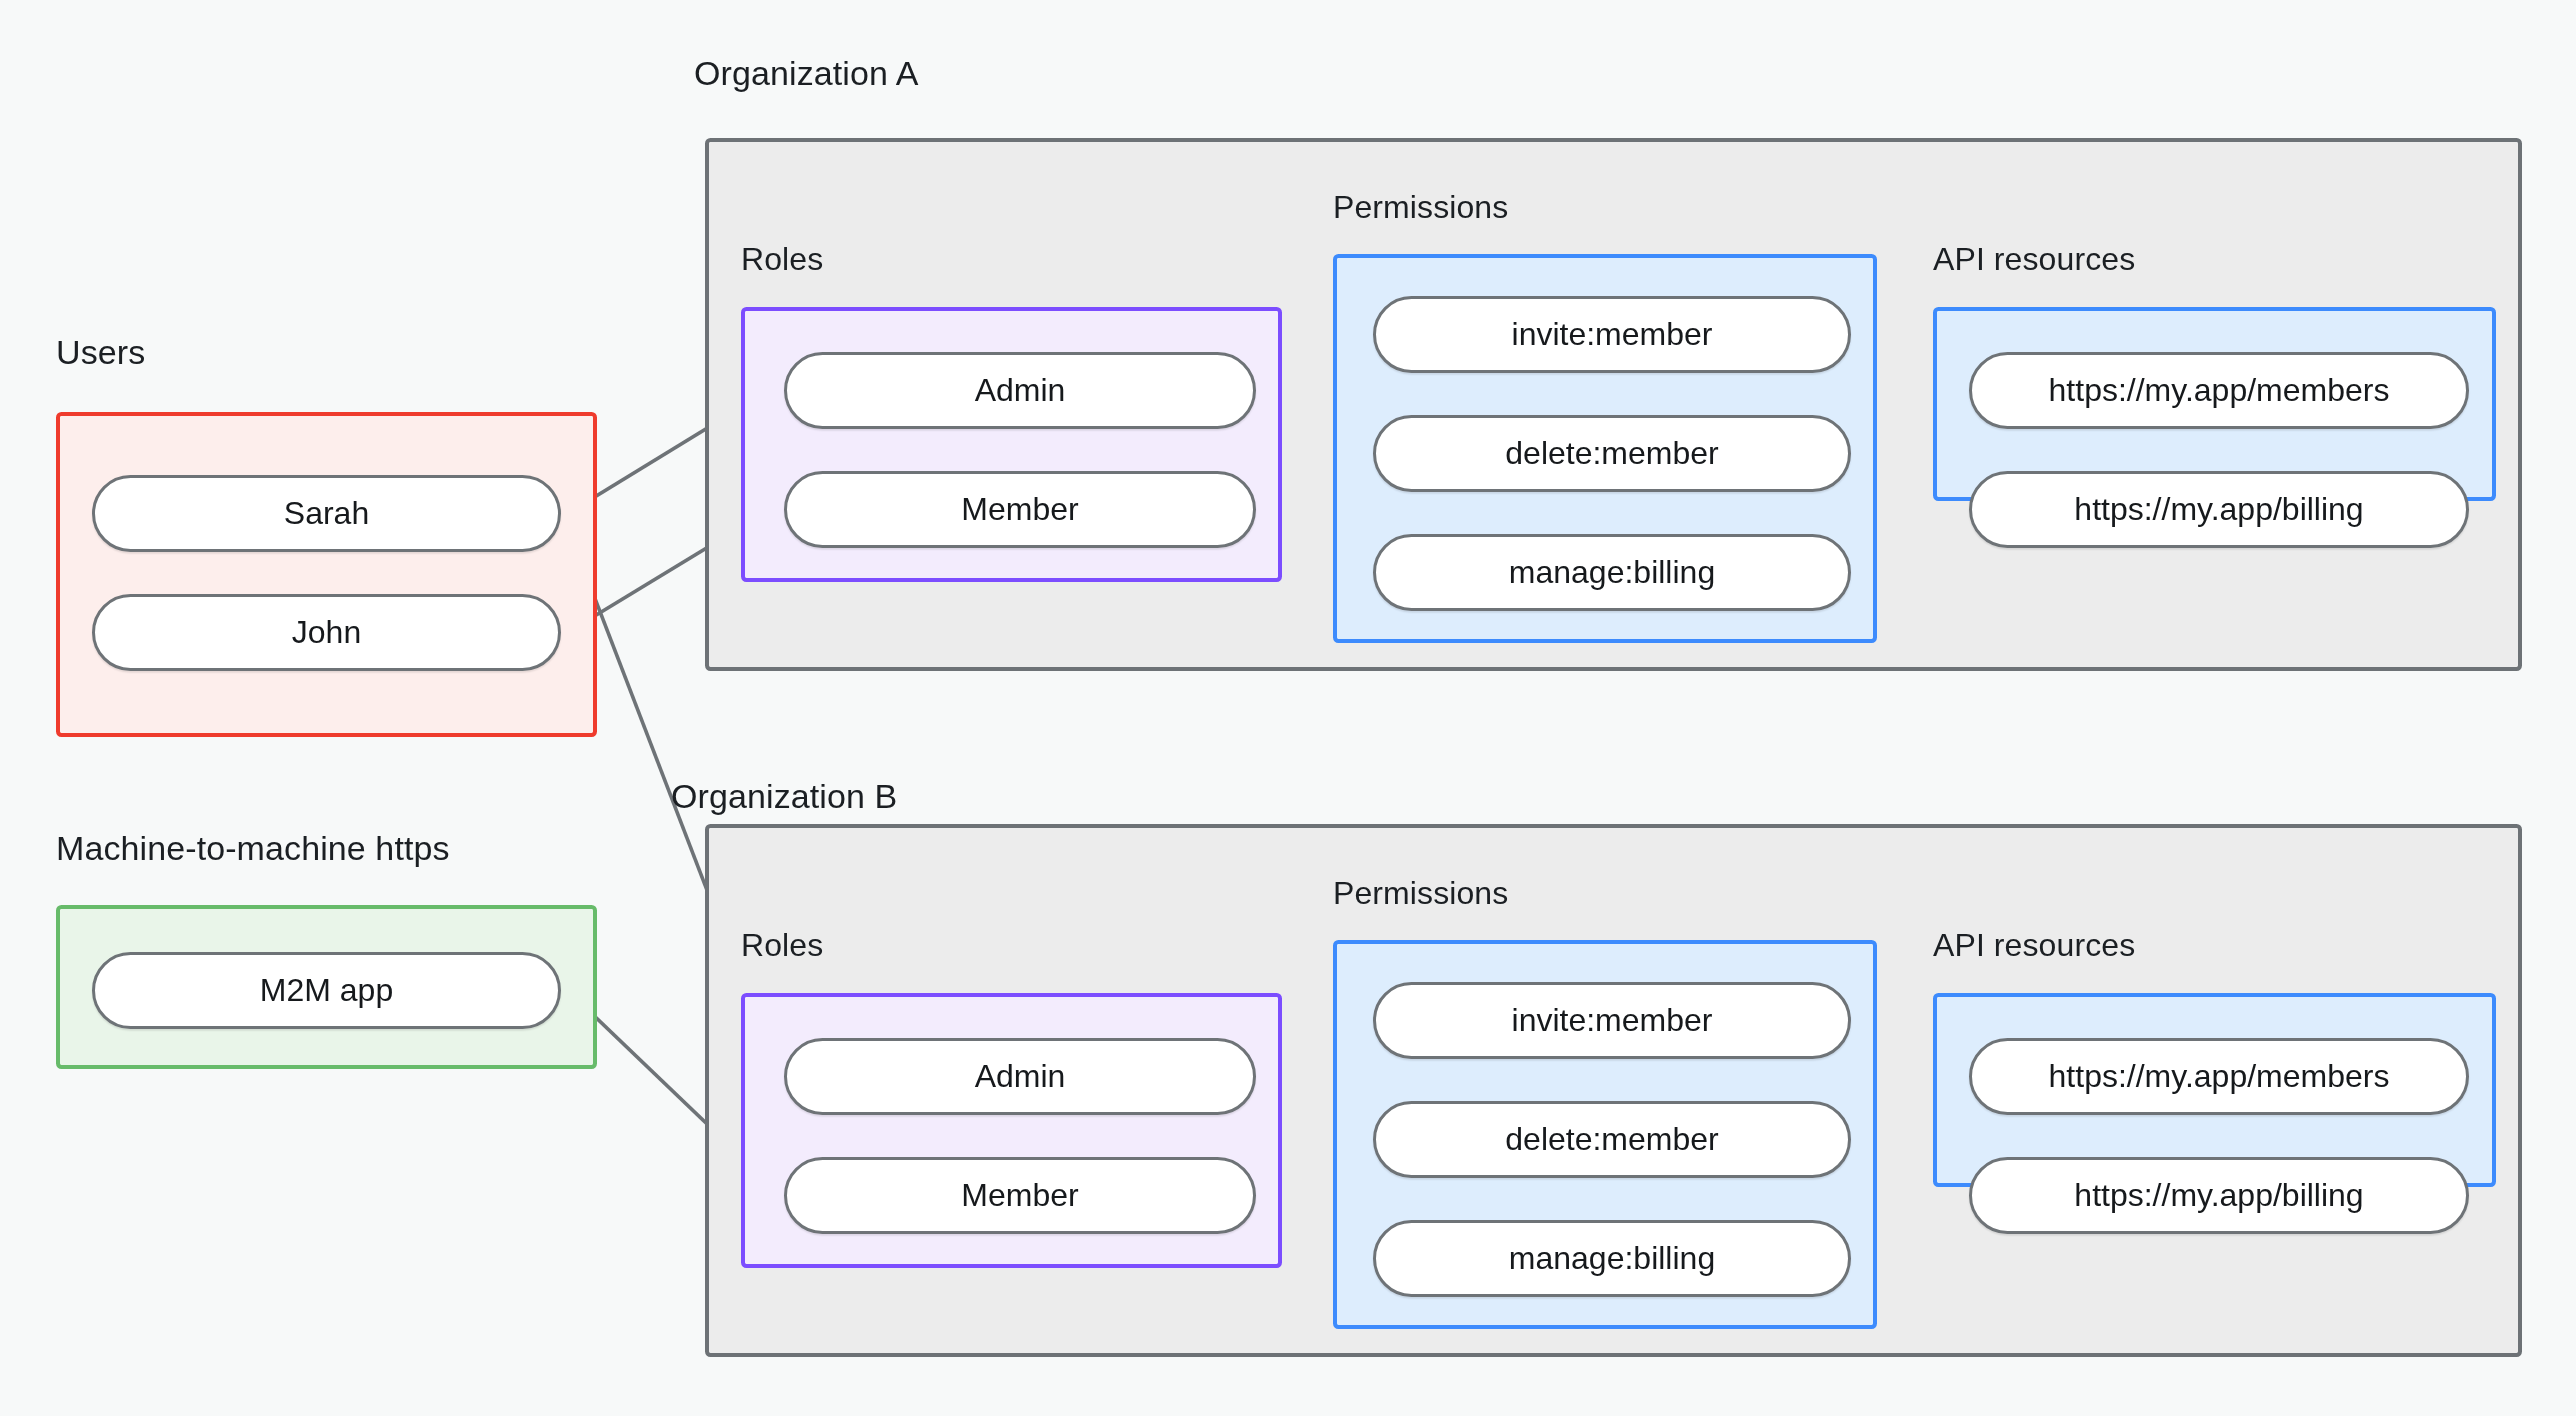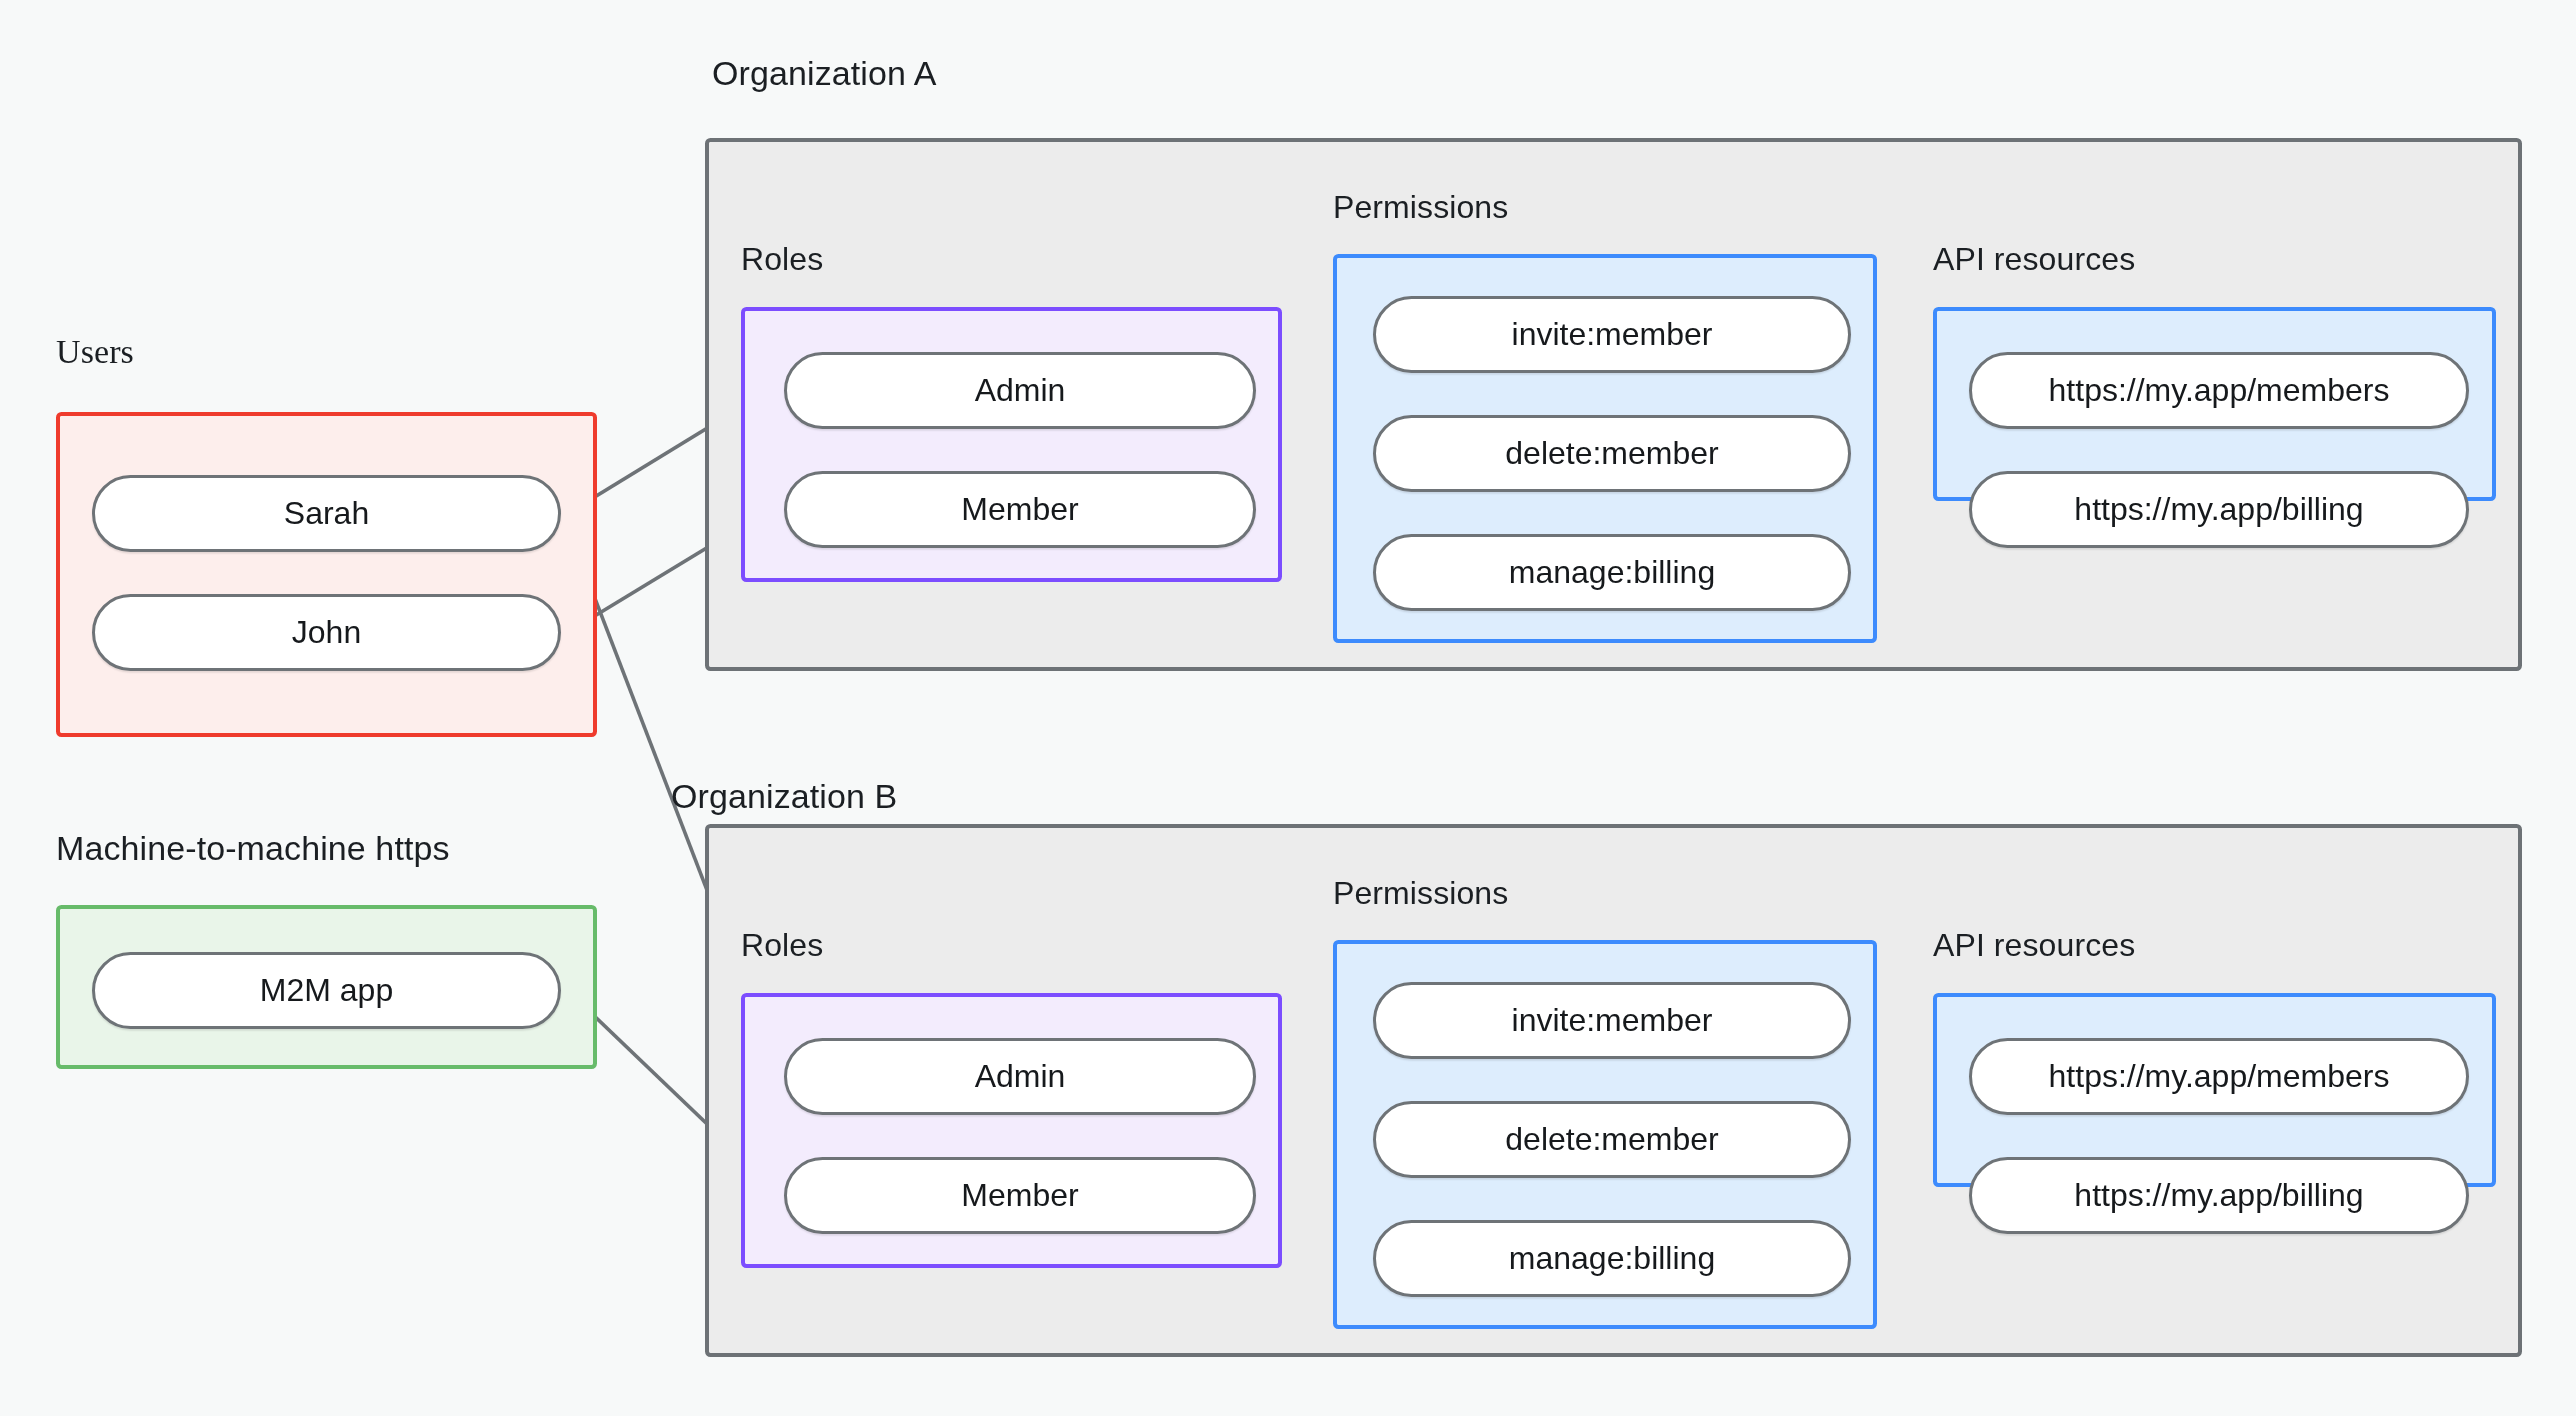--- a/index.html
+++ b/index.html
@@ -104,34 +104,34 @@
 
     <circle cx="862" cy="1190" r="13"></circle>
     <circle cx="862" cy="1322" r="13"></circle>
     <circle cx="1516" cy="1124" r="13"></circle>
     <circle cx="1516" cy="1256" r="13"></circle>
     <circle cx="1516" cy="1388" r="13"></circle>
     <circle cx="2177" cy="1190" r="13"></circle>
     <circle cx="2177" cy="1322" r="13"></circle>
   </svg>
 
-  <div class="caption" style="left:56px; top:333px;font-family:Liberation Serif, serif;">Users</div>
+  <div class="caption" style="left:56px; top:333px;">Users</div>
 
   <div class="group users" style="left:56px; top:412px; width:541px; height:325px;">
     <div class="pill" style="left:32px; top:178px; width:469px; height:77px;">John</div>
     <div class="pill" style="left:32px; top:59px; width:469px; height:77px;">Sarah</div>
   </div>
 
   <div class="caption" style="left:56px; top:829px;">Machine-to-machine https</div>
 
   <div class="group m2m" style="left:56px; top:905px; width:541px; height:164px;padding-left:23px;">
     <div class="pill" style="left:32px; top:43px; width:469px; height:77px;">M2M app</div>
   </div>
 
-  <div class="caption" style="left:712px; top:54px;text-align:center;">Organization A</div>
+  <div class="caption" style="left:694px; top:54px;text-align:center;">Organization A</div>
 
   <div class="group org" style="left:705px; top:138px; width:1817px; height:533px;">
 
     <div class="caption" style="left:32px; top:99px; font-size:32px;">Roles</div>
     <div class="group roles" style="left:32px; top:165px; width:541px; height:275px;">
       <div class="pill" style="left:39px; top:41px; width:472px; height:77px;">Admin</div>
       <div class="pill" style="left:39px; top:160px; width:472px; height:77px;">Member</div>
     </div>
 
     <div class="caption" style="left:624px; top:47px; font-size:32px;">Permissions</div>

